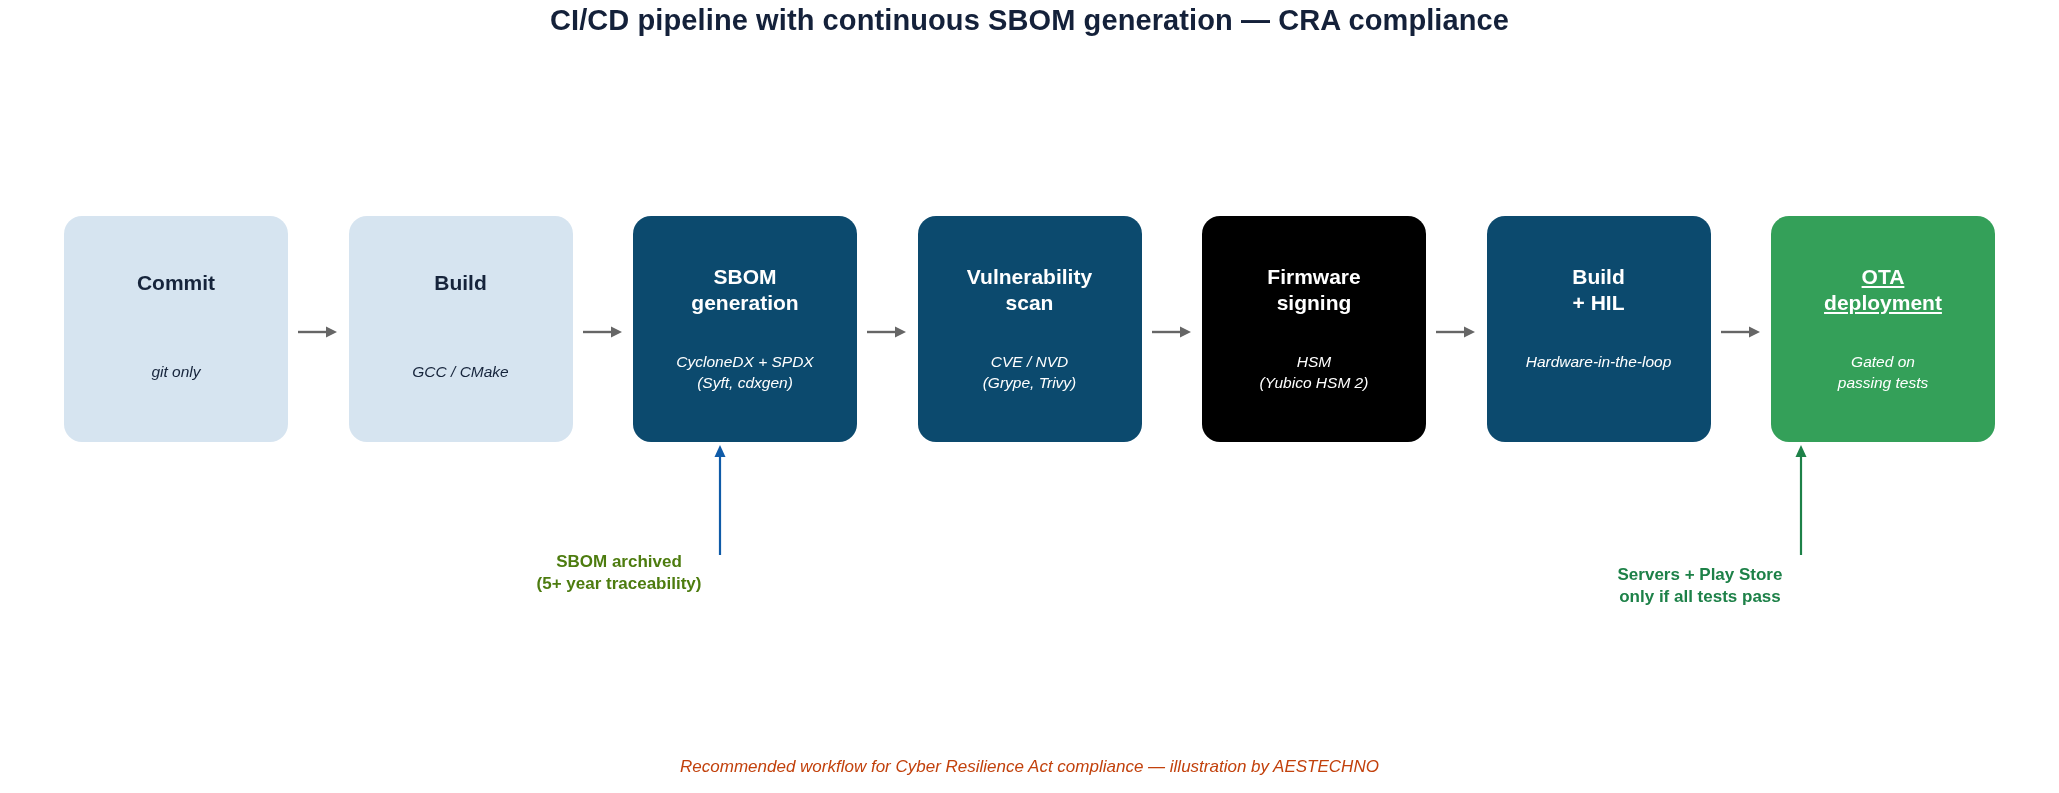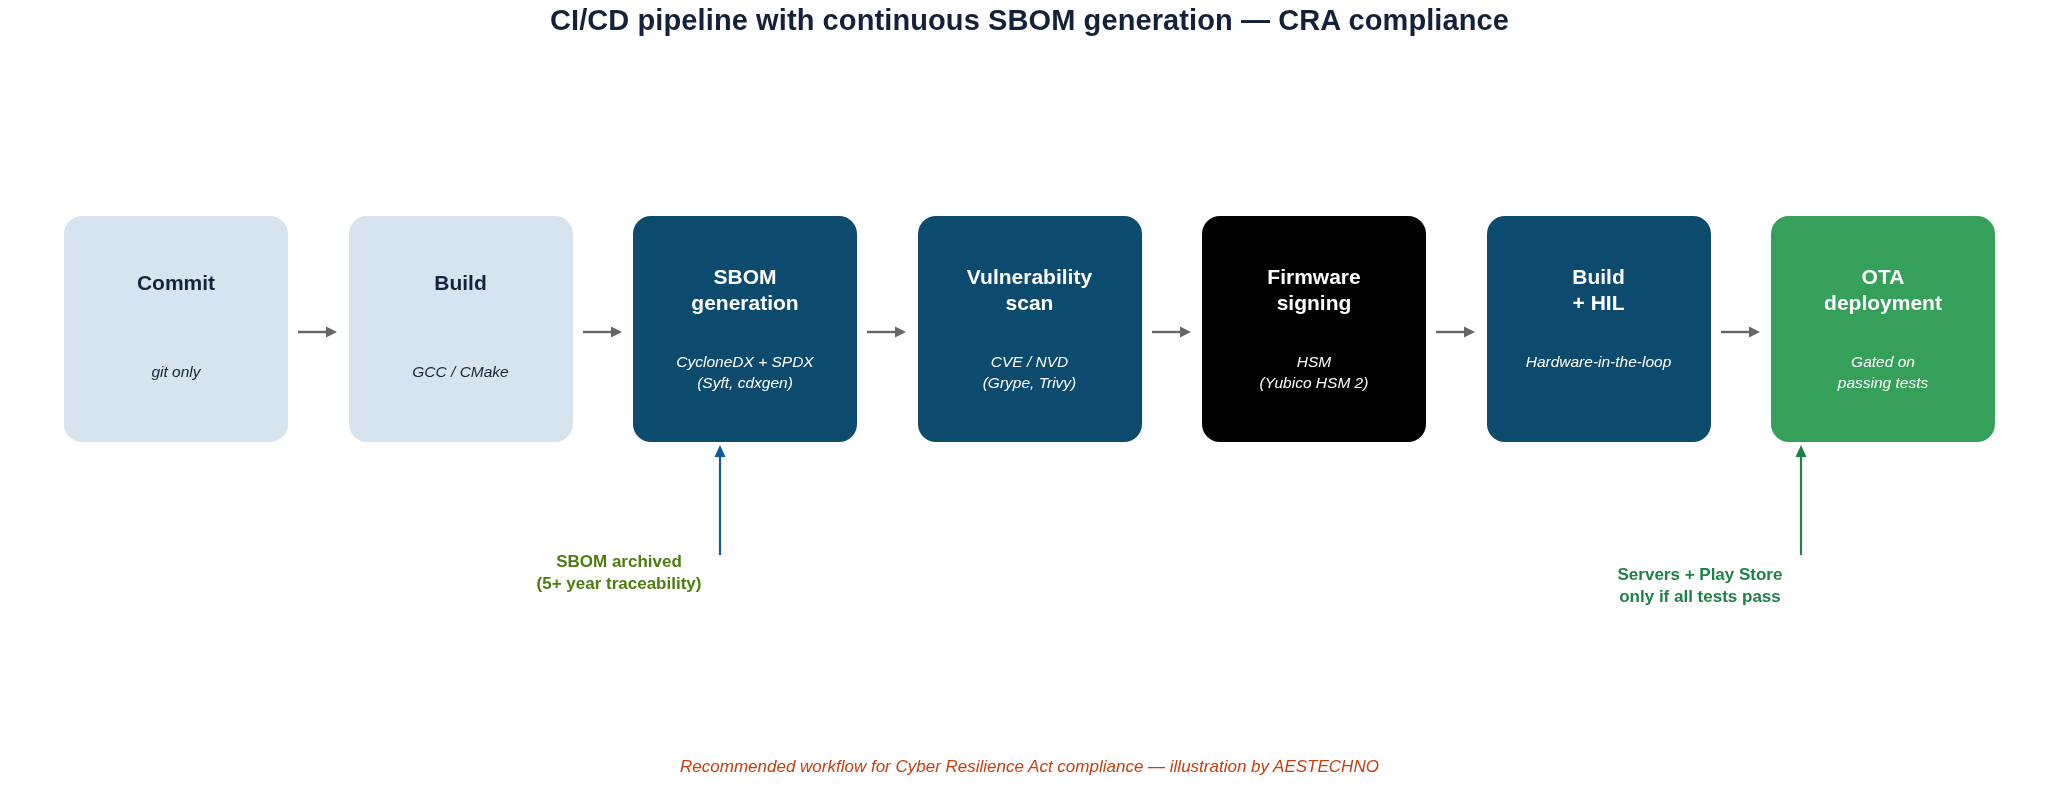--- a/index.html
+++ b/index.html
@@ -65,21 +65,21 @@
     font-size: 15.5px;
     font-style: italic;
     line-height: 1.33;
     text-align: center;
     white-space: pre-line;
   }
   .node.light { background: #d6e4f0; color: #16243b; }
   .node.light .node-sub { color: #16243b; }
   .node.blue { background: #0c4a6e; color: #ffffff; }
   .node.orange { background: #000000; color: #ffffff; }
-  .node.green { background: #34a059; color: #ffffff; }
+  .node.green { background: #34a059; color: #ffffff; text-decoration: underline; }
   .node.blue .node-sub, .node.orange .node-sub, .node.green .node-sub { color: #ffffff; }
 
   .node.light .node-title { padding-top: 54px; }
   .node.light .node-sub { top: 146px; }
 
   .arrow {
     flex: 1 1 auto;
     height: 226px;
     position: relative;
   }

